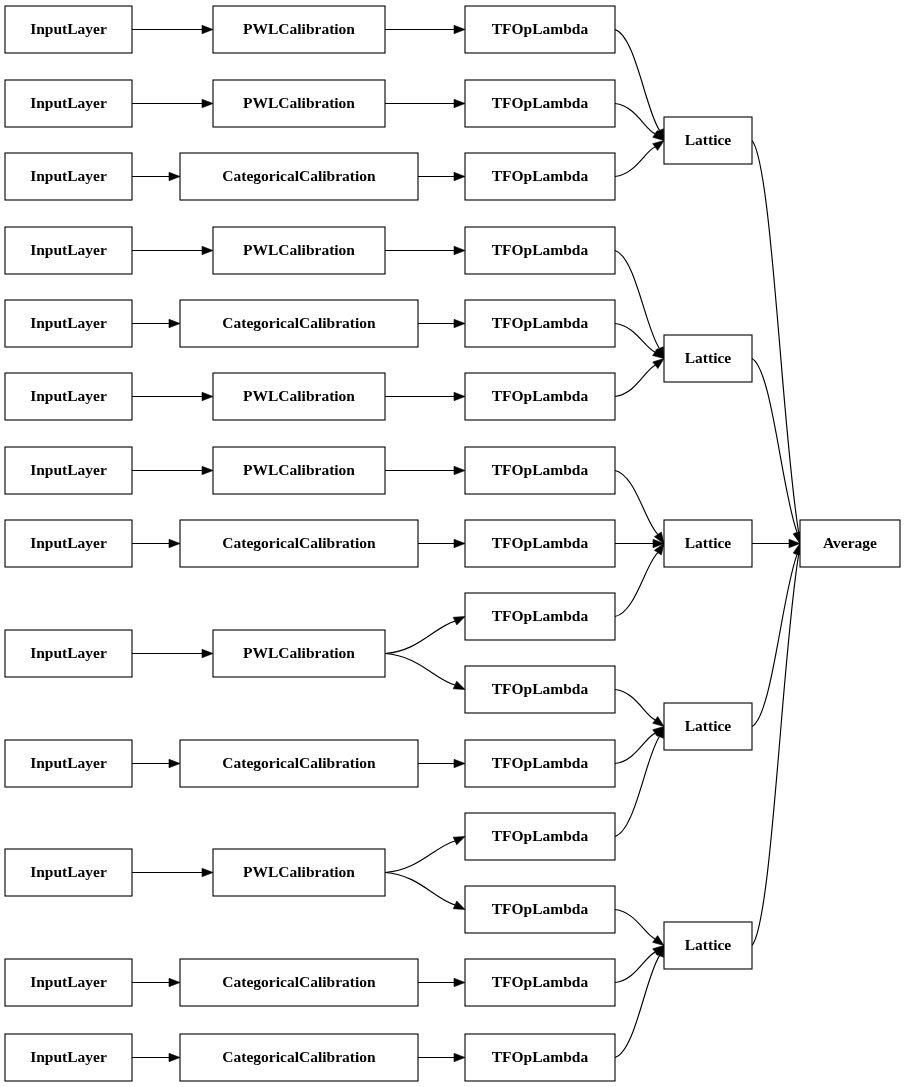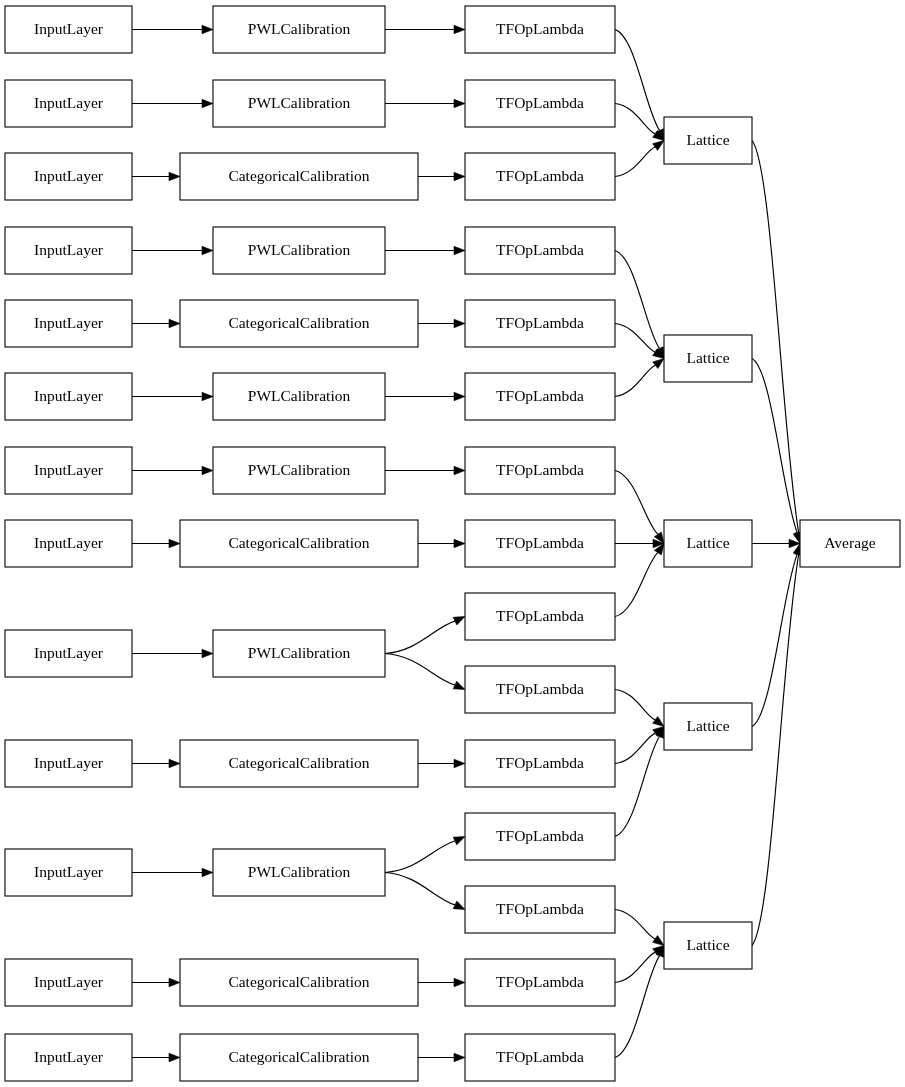--- a/index.html
+++ b/index.html
@@ -7,20 +7,21 @@
     padding: 0;
     background: #ffffff;
   }
   #diagram-root {
     position: relative;
     width: 905px;
     height: 1087px;
     background: #ffffff;
     font-family: "Liberation Serif", "DejaVu Serif", serif;
     overflow: hidden;
+    font-weight: bold;
   }
   svg#graph-canvas {
     display: block;
     width: 905px;
     height: 1087px;
   }
   .node-box {
     fill: #ffffff;
     stroke: #000000;
     stroke-width: 1.1;

